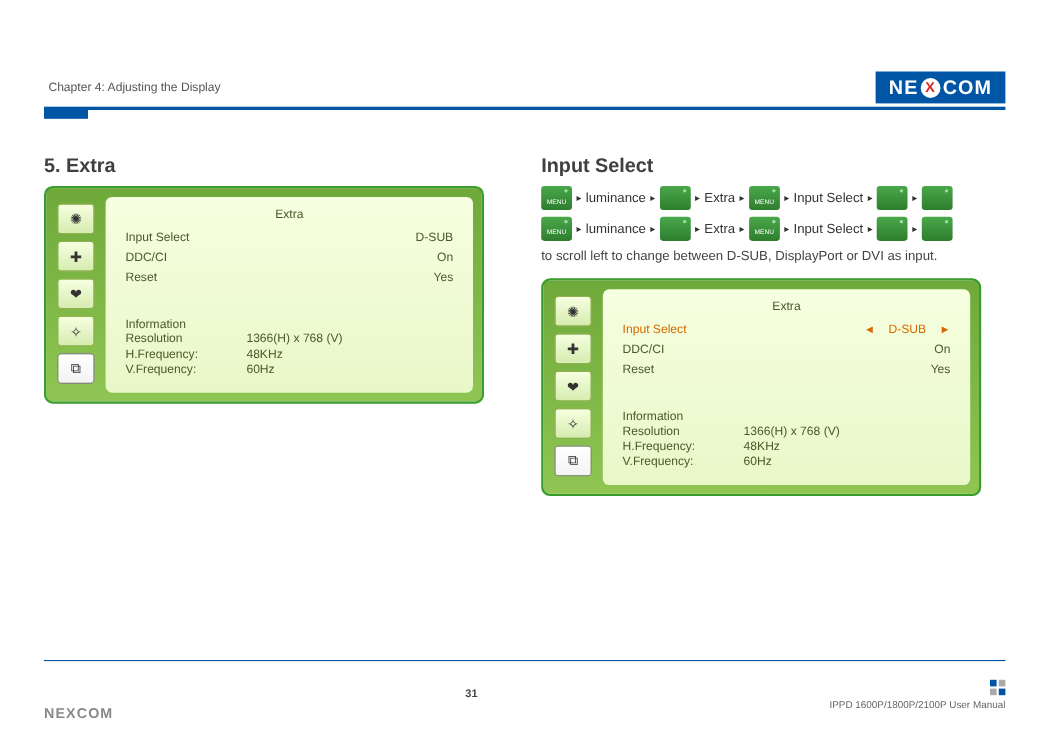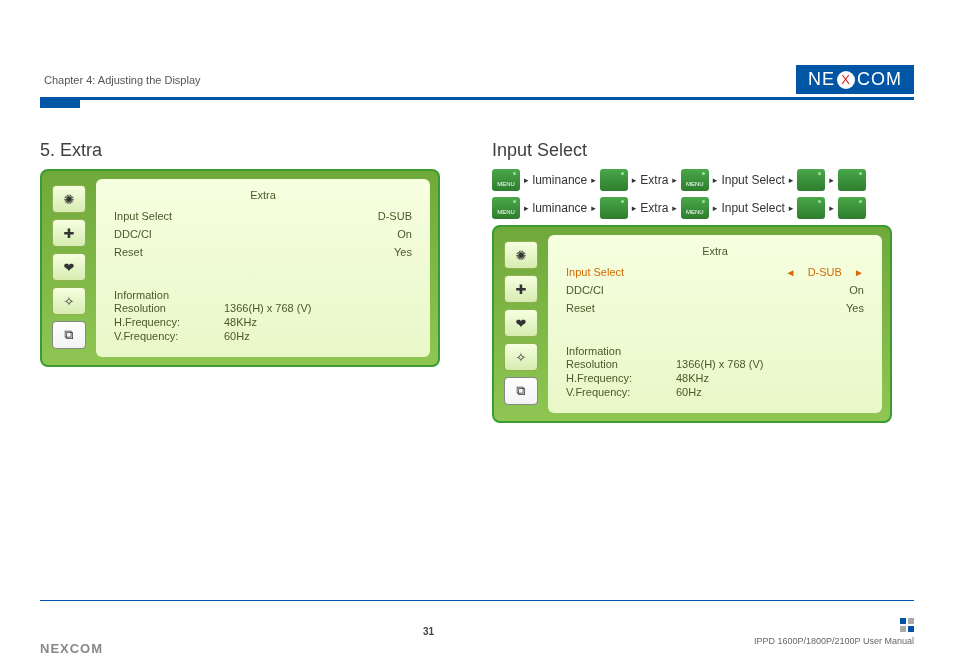--- a/index.html
+++ b/index.html
@@ -17,21 +17,21 @@
     justify-content: space-between;
     align-items: center;
     border-bottom: 3px solid #0055a5;
     padding-bottom: 3px;
     margin-top: 47px;
   }
   .chapter { font-size: 11px; color: #555; padding-left: 4px; }
   .logo {
     background: #0055a5;
     color: #fff;
-    font-weight: normal;
+    font-weight: bold;
     font-size: 18px;
     padding: 4px 12px;
     letter-spacing: 1px;
     display: flex;
     align-items: center;
     gap: 2px;
   }
   .logo .x {
     background: #fff;
     color: #d22;
@@ -47,21 +47,21 @@
     margin-top: 0;
   }
   .content {
     display: flex;
     gap: 30px;
     margin-top: 32px;
   }
   .col { flex: 1; }
   .section-title {
     font-size: 18px;
-    font-weight: normal;
+    font-weight: bold;
     color: #404040;
     margin-bottom: 8px;
   }
   
   .osd {
     border: 2px solid #3a9c2e;
     border-radius: 8px;
     background: linear-gradient(#6fa93a, #8fc653);
     padding: 8px;
     width: 400px;
@@ -314,20 +314,21 @@
       <span class="btn blank">
           <span class="dot"></span>
           <span class="lbl">.</span>
         </span>
       <span class="tri">▸</span>
       <span class="btn blank">
           <span class="dot"></span>
           <span class="lbl">.</span>
         </span>
     </div>
+    <div class="desc">to scroll left to change between D-SUB, DisplayPort or DVI as input.</div>
 
     <div class="osd">
       <div class="osd-inner">
         <div class="osd-icons">
           <div class="osd-icon">
               <span class="osd-icon-placeholder">✺</span>
             </div>
           <div class="osd-icon">
               <span class="osd-icon-placeholder">✚</span>
             </div>

